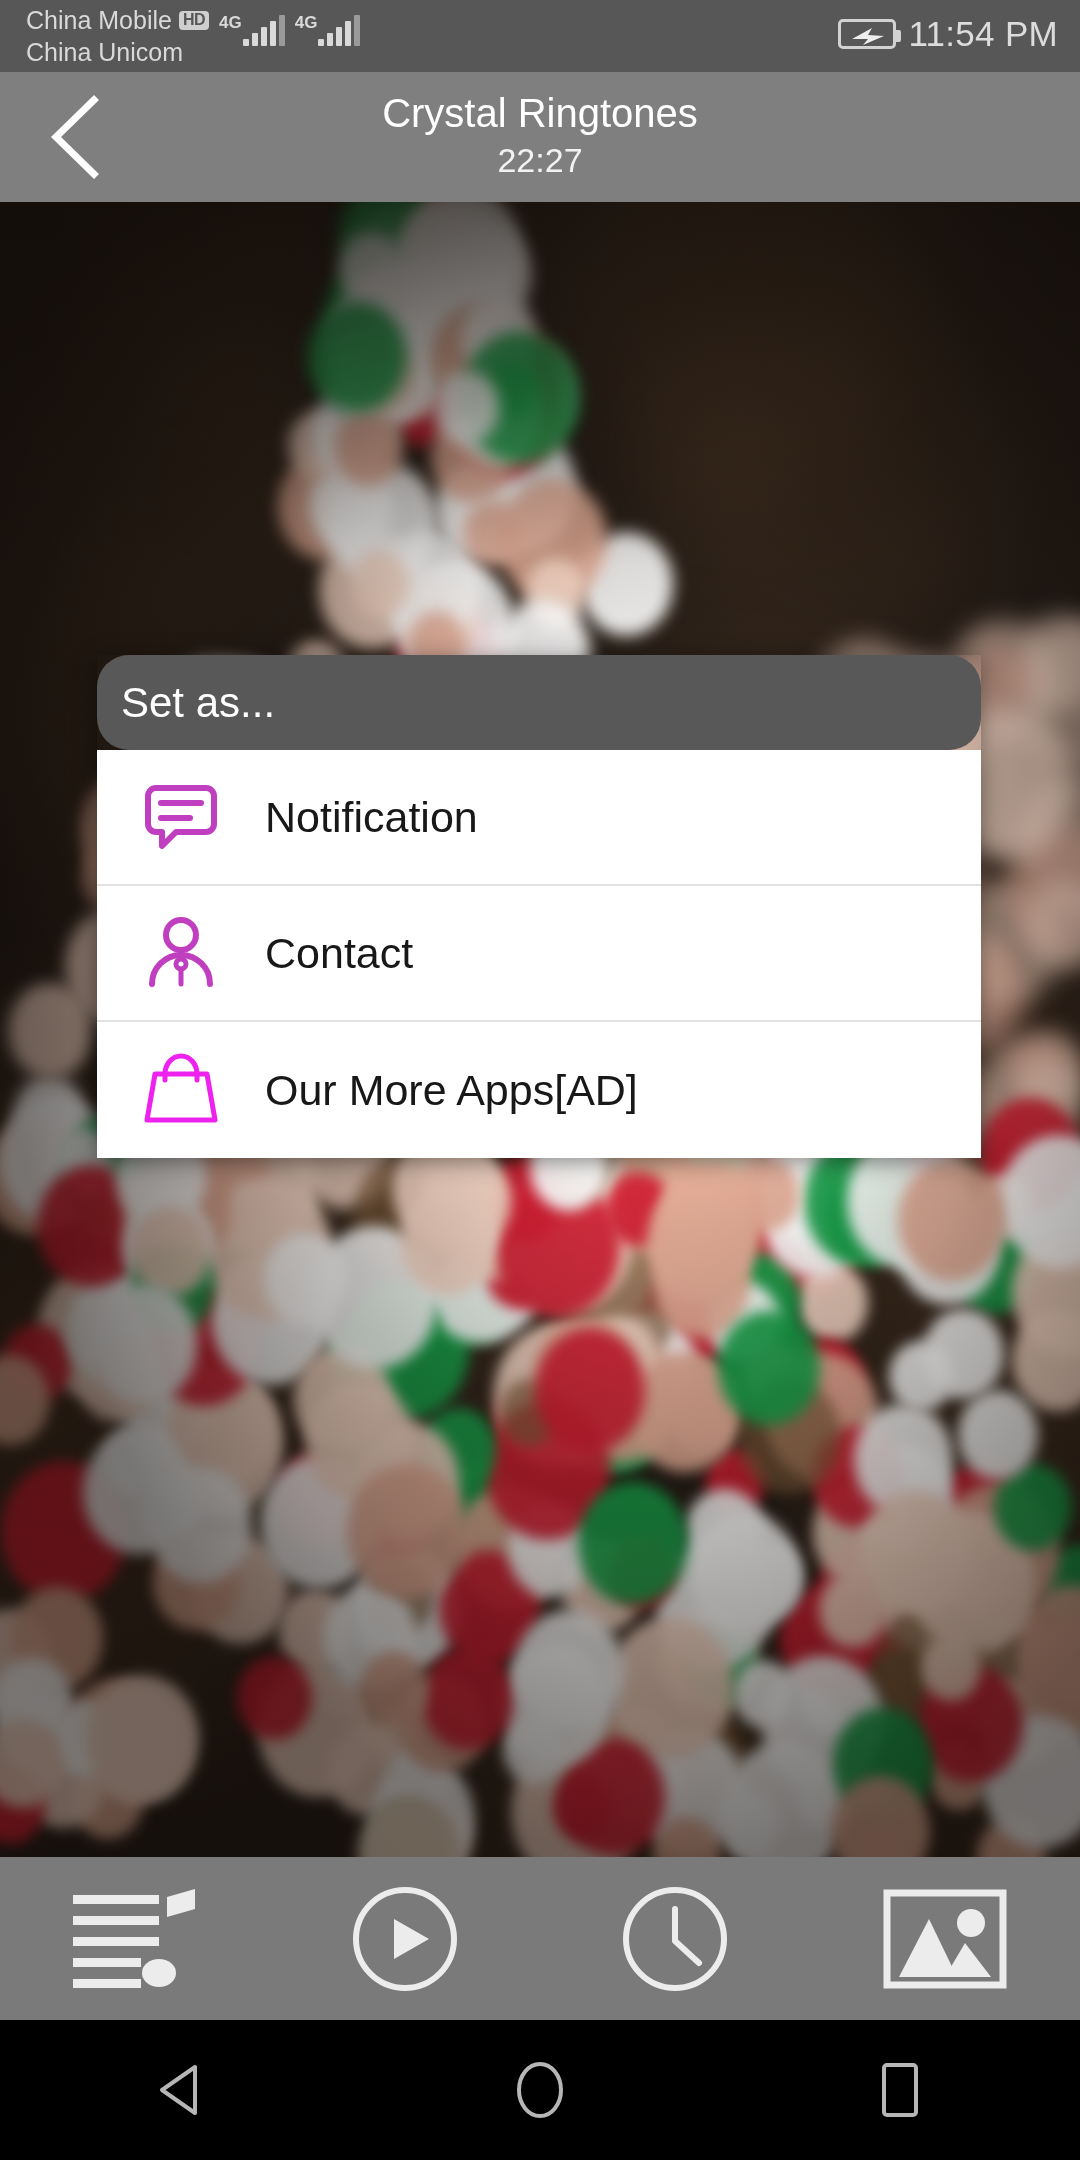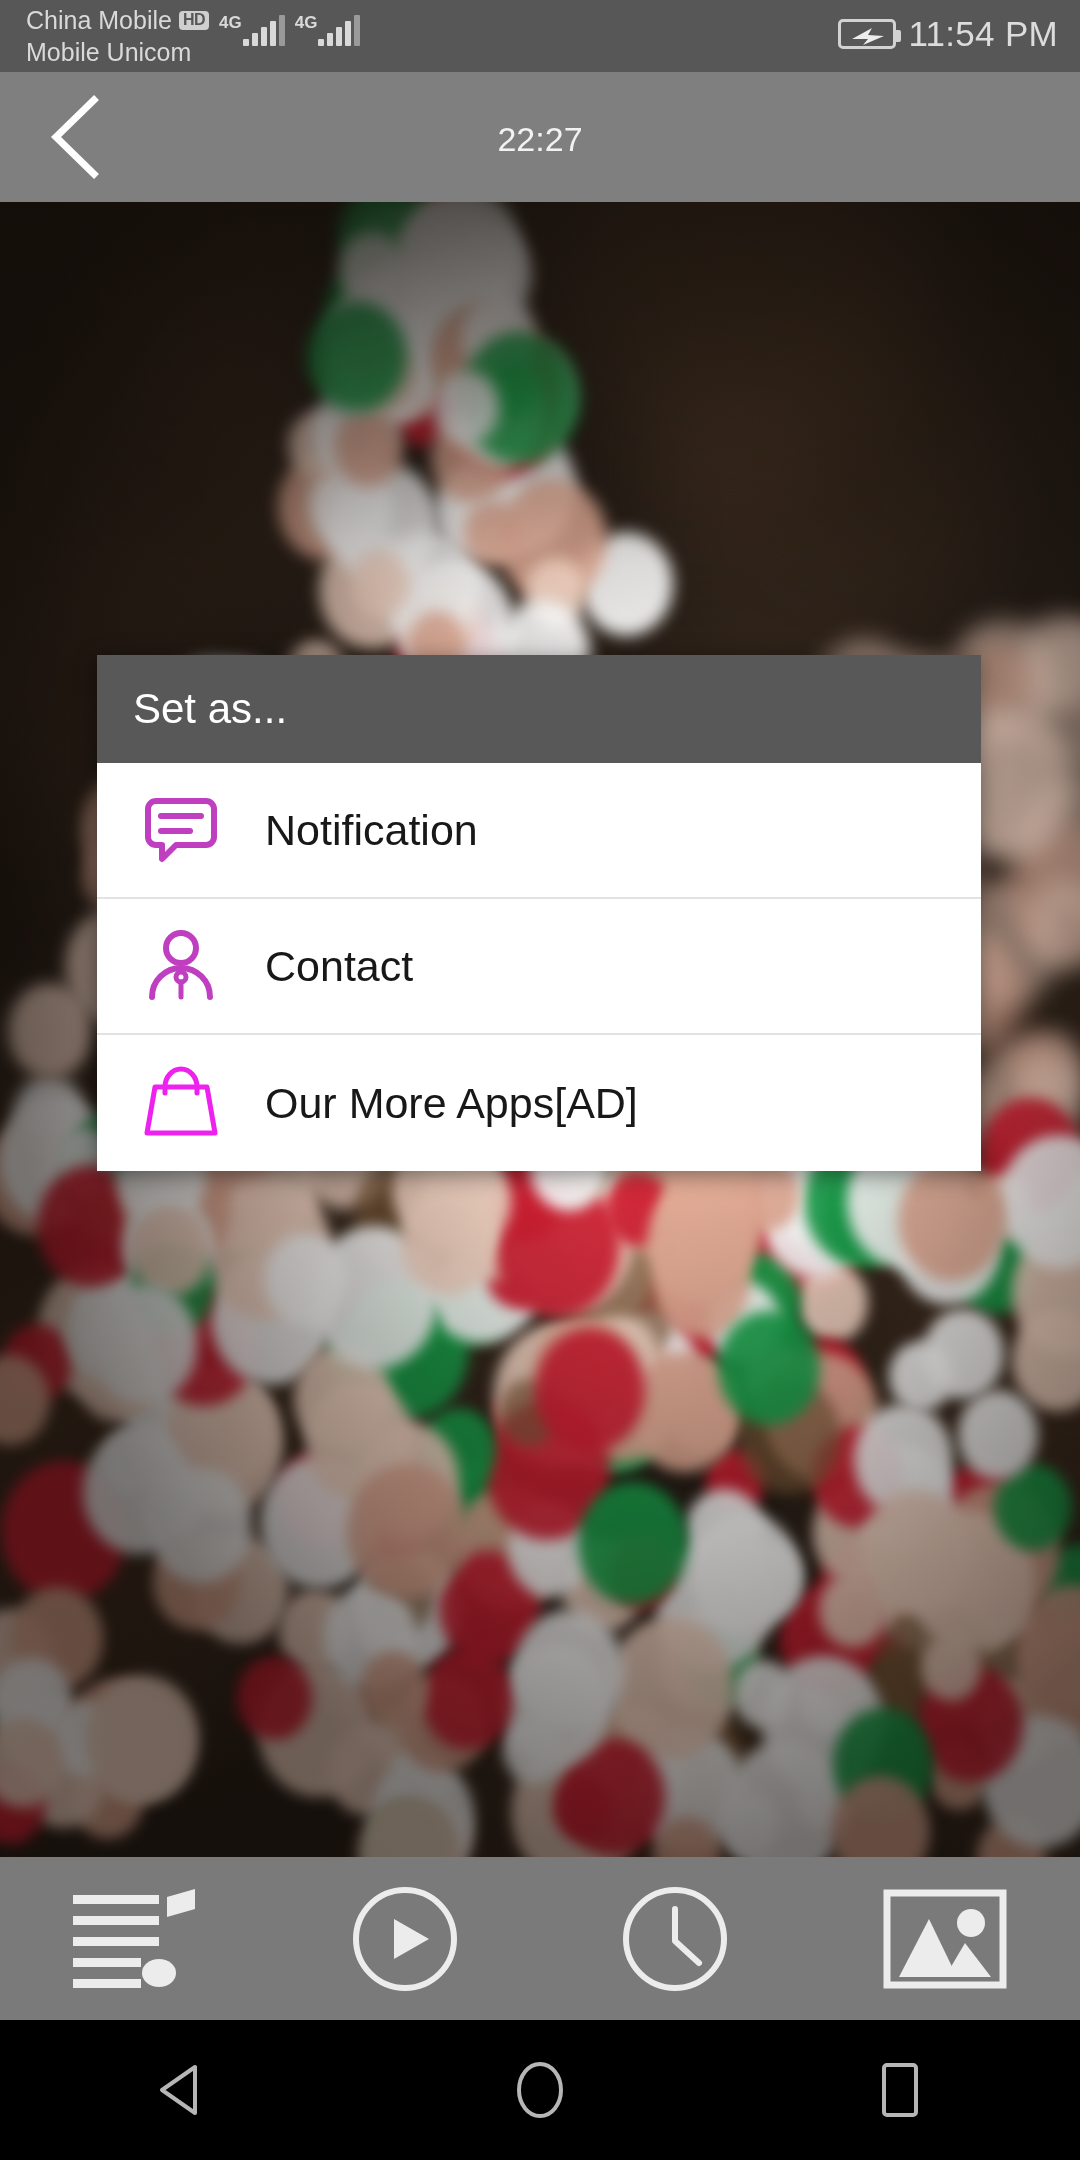--- a/index.html
+++ b/index.html
@@ -167,25 +167,26 @@
   
   .dialog {
     position: absolute;
     left: 97px; top: 655px;
     width: 884px;
     z-index: 20;
     box-shadow: 0 4px 22px rgba(0,0,0,0.45);
   }
   .dialog-header {
     background: #585858;
-    height: 108px;
-    display: flex;
-    align-items: center;
-    padding-left: 36px;
+    height: 95px;
+    display: flex;
+    align-items: center;
+    padding-left: 24px;
     box-sizing: border-box;
+    border-radius: 32px;
   }
   .dialog-title {
     color: #ffffff;
     font-size: 42px;
   }
   .dialog-list { background: #ffffff; }
   .row {
     height: 136px;
     display: flex;
     align-items: center;
@@ -665,41 +666,42 @@
           <span class="bars">
               <i></i>
               <i></i>
               <i></i>
               <i></i>
               <i></i>
             </span>
         </span>
       </div>
       <div class="carrier-row">
-        <span class="carrier-name">Mobile Unicom</span>
+        <span class="carrier-name">China Unicom</span>
       </div>
     </div>
 
     <div class="status-right">
       <span class="battery">
         <svg class="bolt" viewBox="0 0 36 20">
           <polygon points="2,13 22,2 18,9 34,10 13,19 18,13" fill="#ededed"></polygon>
         </svg>
       </span>
       <span class="clock">11:54 PM</span>
     </div>
   </div>
 
   <div class="titlebar">
     <div class="back-btn">
       <svg viewBox="0 0 92 94" width="92" height="94">
         <polyline points="62,10 24,47 62,84" fill="none" stroke="#ffffff" stroke-width="7" stroke-linecap="square" stroke-linejoin="miter"></polyline>
       </svg>
     </div>
     <div class="title-block">
+      <div class="title-main">Crystal Ringtones</div>
       <div class="title-sub">22:27</div>
     </div>
   </div>
 
   <div class="dialog">
     <div class="dialog-header">
       <span class="dialog-title">Set as...</span>
     </div>
     <div class="dialog-list">
 

